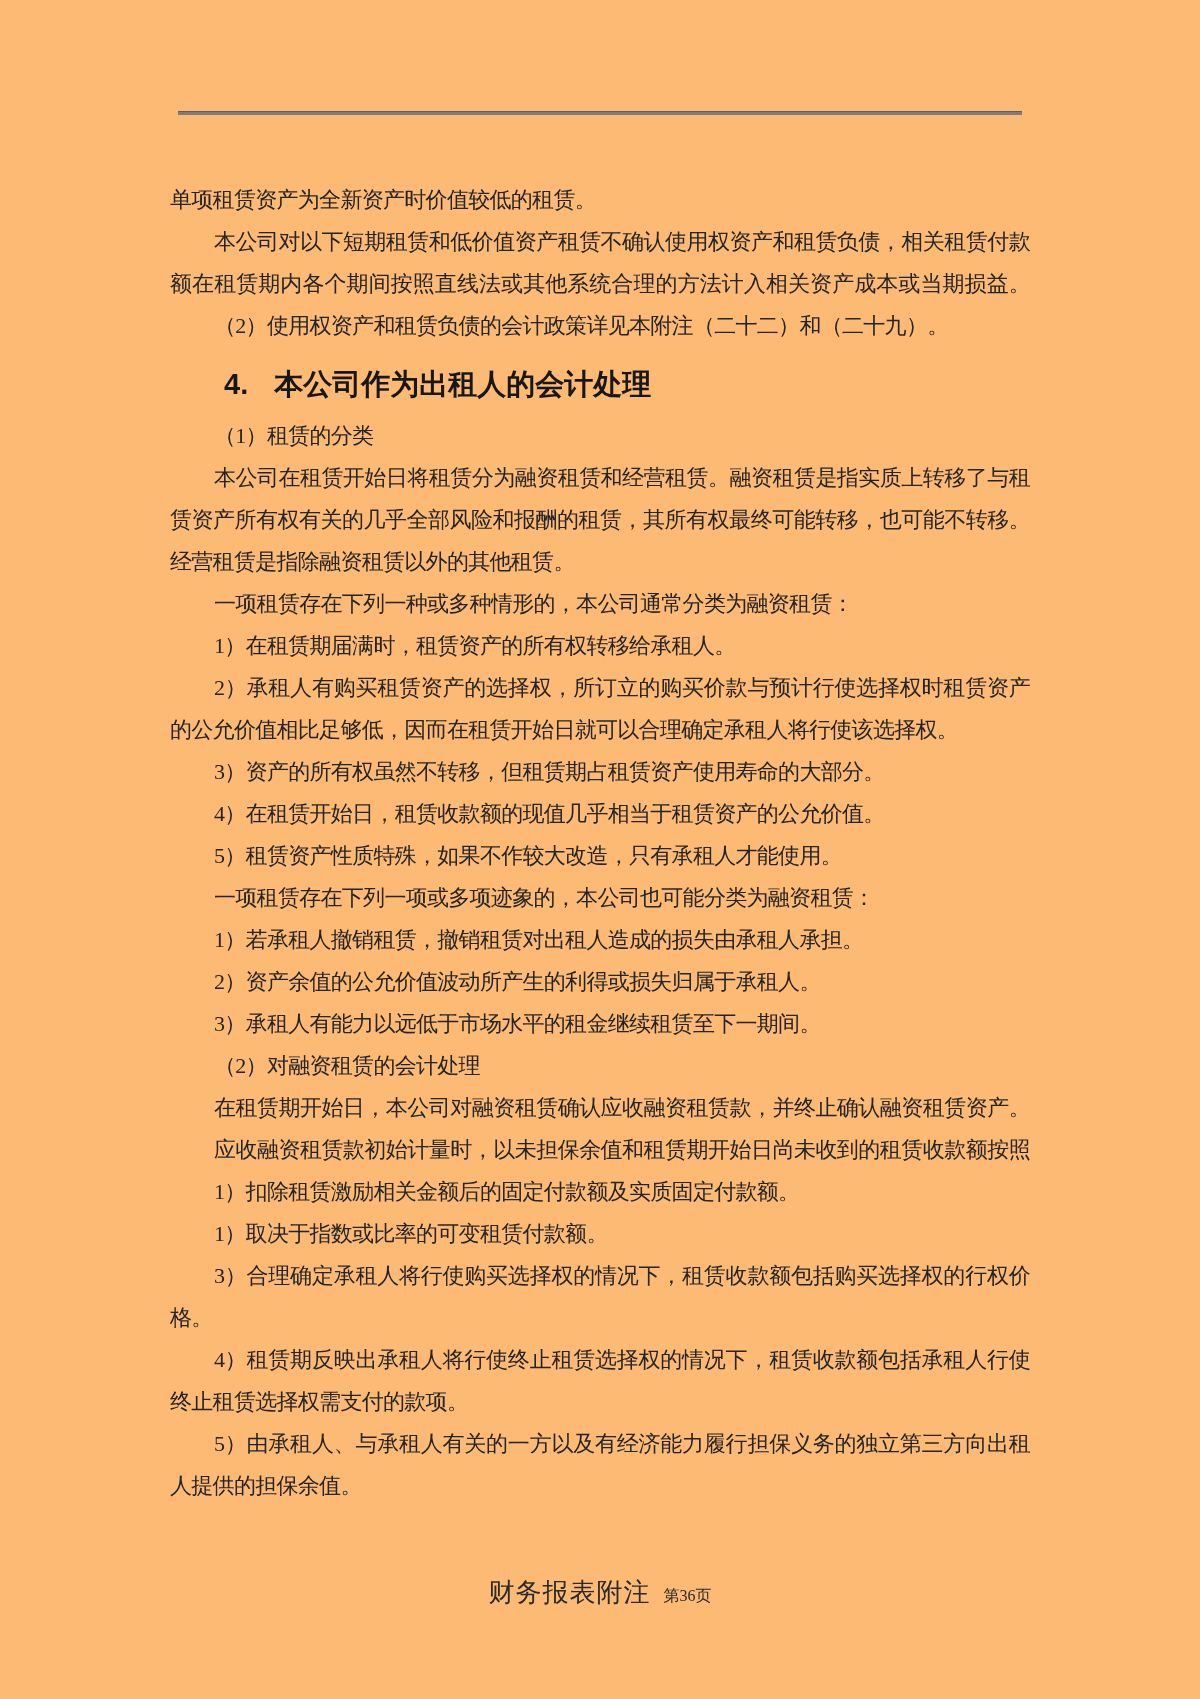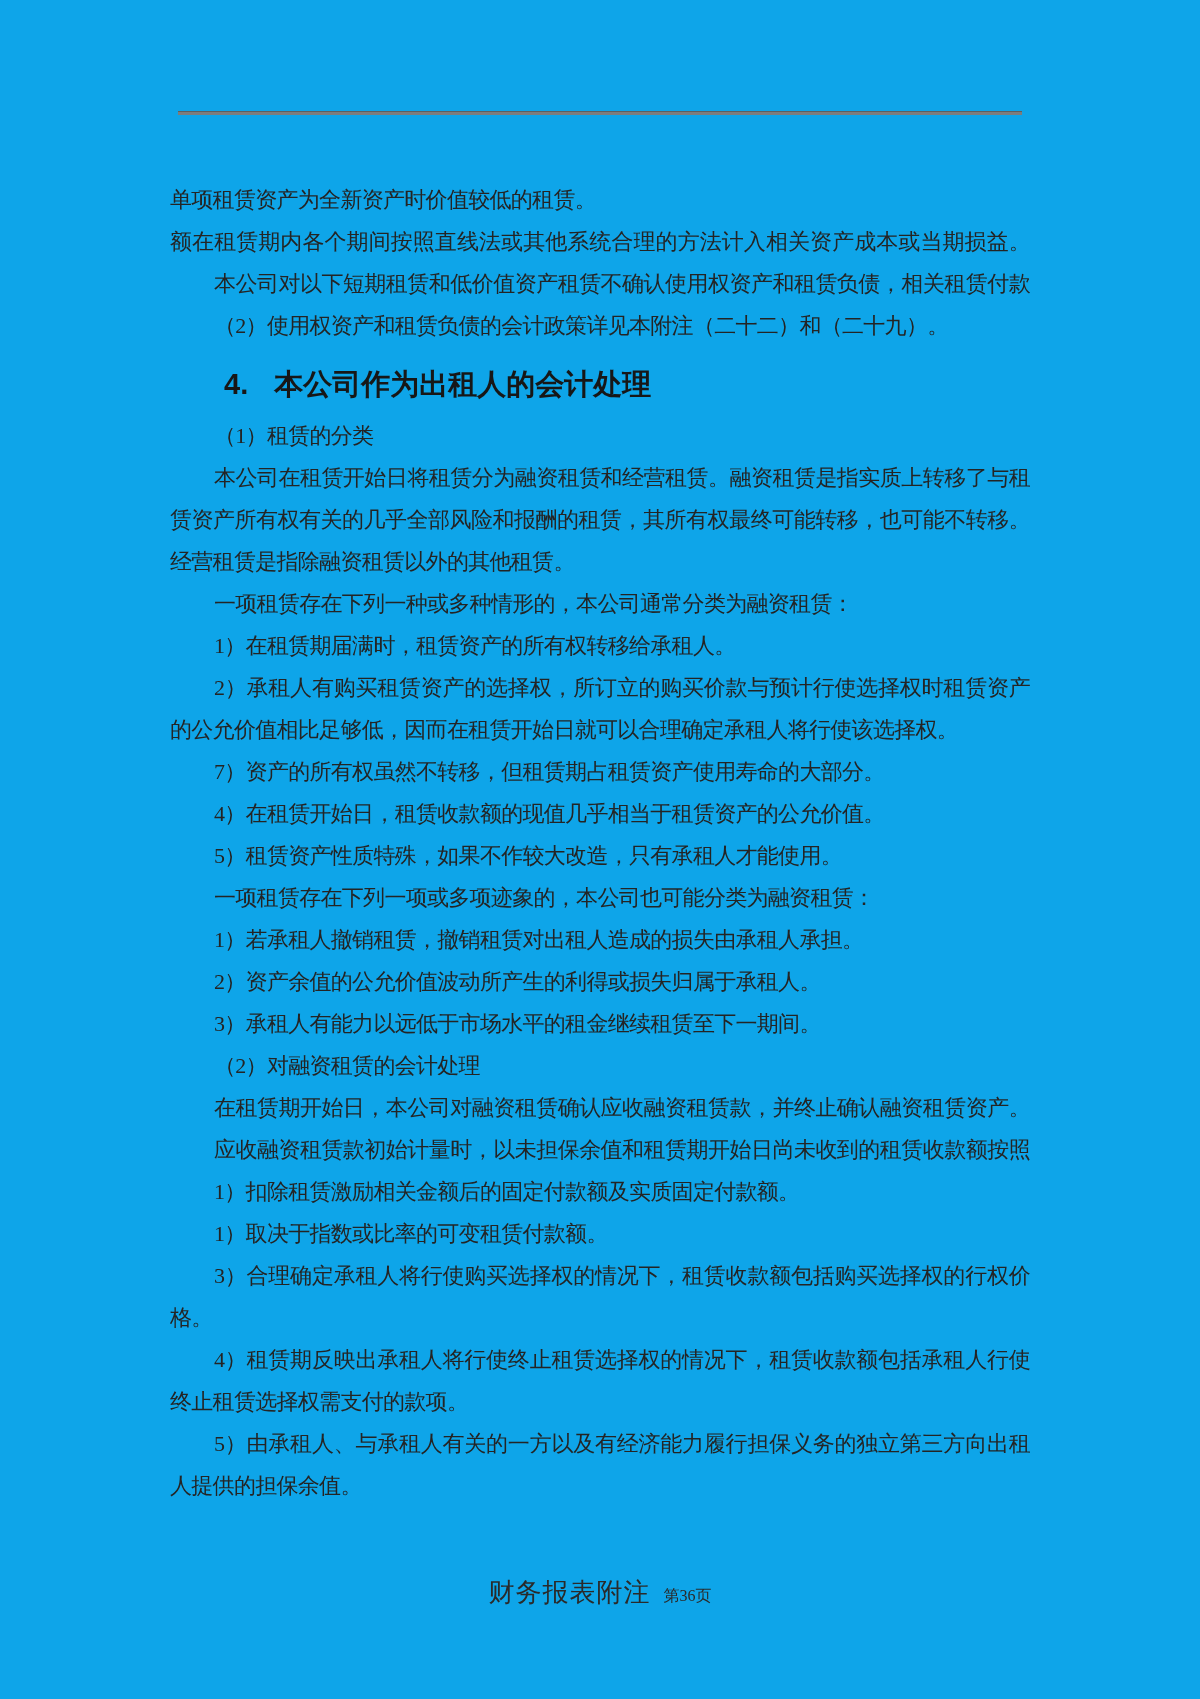--- a/index.html
+++ b/index.html
@@ -5,21 +5,21 @@
   html, body {
     margin: 0;
     padding: 0;
     background: #e8e8e8;
   }
   .page {
     position: relative;
     width: 1200px;
     height: 1699px;
     margin: 0 auto;
-    background: #0ea5e9;
+    background: #fdba74;
     font-family: "Liberation Serif", "DejaVu Serif", serif;
     color: #242424;
     overflow: hidden;
   }
   .rule {
     position: absolute;
     top: 111px;
     left: 178px;
     width: 844px;
     height: 3px;
@@ -85,33 +85,33 @@
     margin-left: 13px;
   }
 </style>
 </head>
 <body>
 
 <div class="page">
   <div class="rule"></div>
   <div class="content" id="document-body">
       <div class="line">单项租赁资产为全新资产时价值较低的租赁。</div>
+      <div class="line indent full">本公司对以下短期租赁和低价值资产租赁不确认使用权资产和租赁负债，相关租赁付款</div>
       <div class="line full">额在租赁期内各个期间按照直线法或其他系统合理的方法计入相关资产成本或当期损益。</div>
-      <div class="line indent full">本公司对以下短期租赁和低价值资产租赁不确认使用权资产和租赁负债，相关租赁付款</div>
       <div class="line indent">（2）使用权资产和租赁负债的会计政策详见本附注（二十二）和（二十九）。</div>
       <div class="line heading"><span class="num">4.</span><span>本公司作为出租人的会计处理</span></div>
       <div class="line indent">（1）租赁的分类</div>
       <div class="line indent full">本公司在租赁开始日将租赁分为融资租赁和经营租赁。融资租赁是指实质上转移了与租</div>
       <div class="line full">赁资产所有权有关的几乎全部风险和报酬的租赁，其所有权最终可能转移，也可能不转移。</div>
       <div class="line">经营租赁是指除融资租赁以外的其他租赁。</div>
       <div class="line indent">一项租赁存在下列一种或多种情形的，本公司通常分类为融资租赁：</div>
       <div class="line indent">1）在租赁期届满时，租赁资产的所有权转移给承租人。</div>
       <div class="line indent full">2）承租人有购买租赁资产的选择权，所订立的购买价款与预计行使选择权时租赁资产</div>
       <div class="line">的公允价值相比足够低，因而在租赁开始日就可以合理确定承租人将行使该选择权。</div>
-      <div class="line indent">7）资产的所有权虽然不转移，但租赁期占租赁资产使用寿命的大部分。</div>
+      <div class="line indent">3）资产的所有权虽然不转移，但租赁期占租赁资产使用寿命的大部分。</div>
       <div class="line indent">4）在租赁开始日，租赁收款额的现值几乎相当于租赁资产的公允价值。</div>
       <div class="line indent">5）租赁资产性质特殊，如果不作较大改造，只有承租人才能使用。</div>
       <div class="line indent">一项租赁存在下列一项或多项迹象的，本公司也可能分类为融资租赁：</div>
       <div class="line indent">1）若承租人撤销租赁，撤销租赁对出租人造成的损失由承租人承担。</div>
       <div class="line indent">2）资产余值的公允价值波动所产生的利得或损失归属于承租人。</div>
       <div class="line indent">3）承租人有能力以远低于市场水平的租金继续租赁至下一期间。</div>
       <div class="line indent">（2）对融资租赁的会计处理</div>
       <div class="line indent full">在租赁期开始日，本公司对融资租赁确认应收融资租赁款，并终止确认融资租赁资产。</div>
       <div class="line indent full">应收融资租赁款初始计量时，以未担保余值和租赁期开始日尚未收到的租赁收款额按照</div>
       <div class="line indent">1）扣除租赁激励相关金额后的固定付款额及实质固定付款额。</div>

